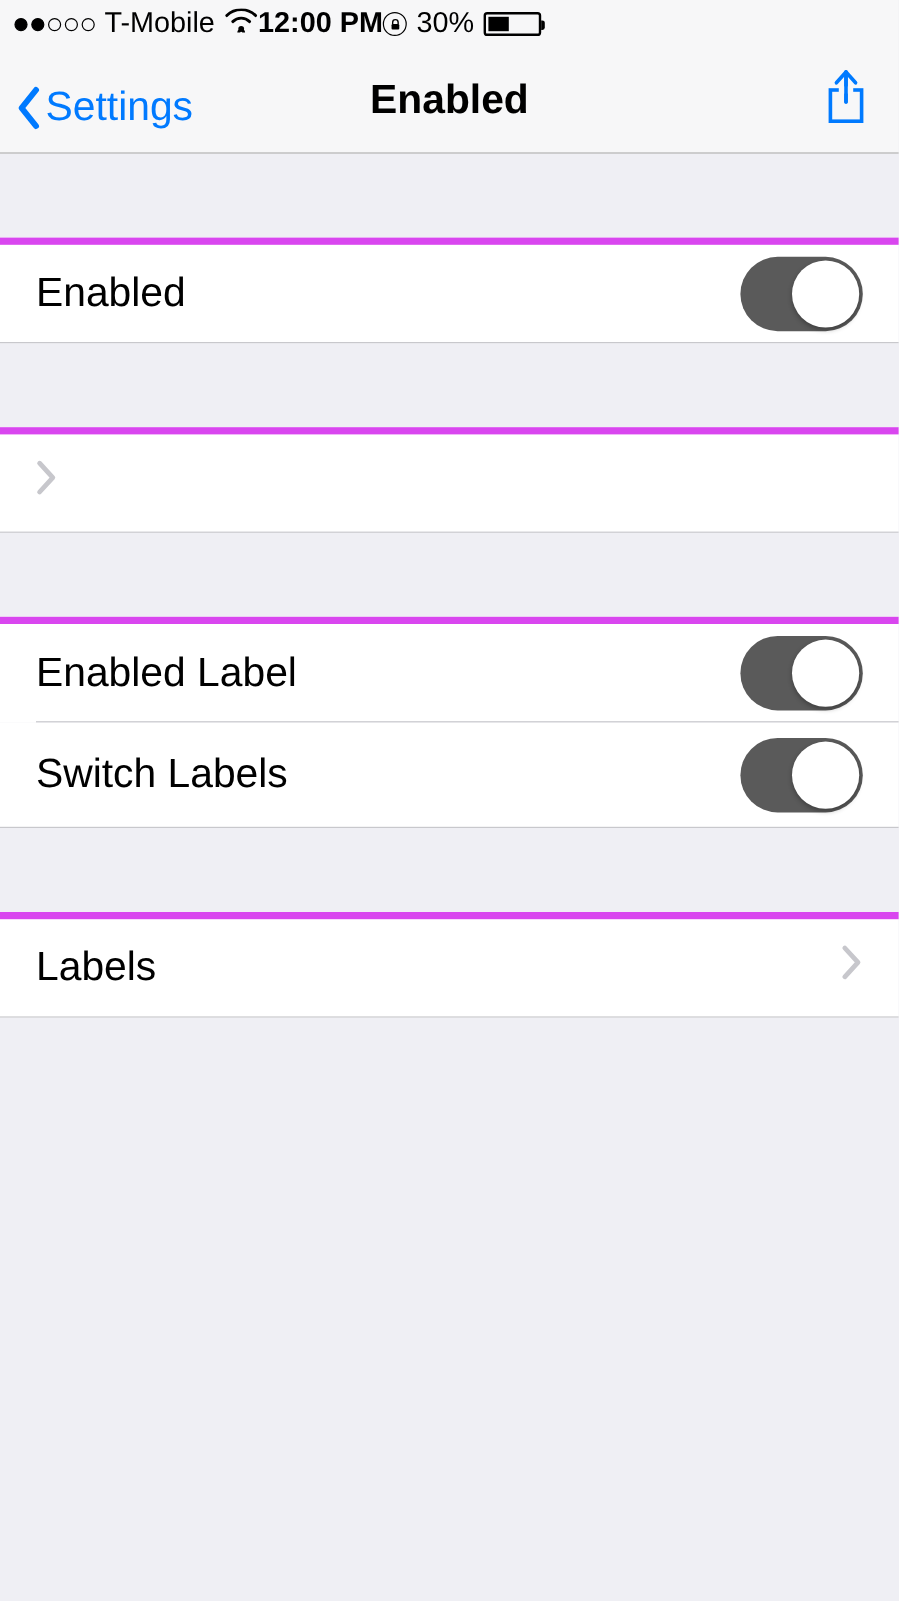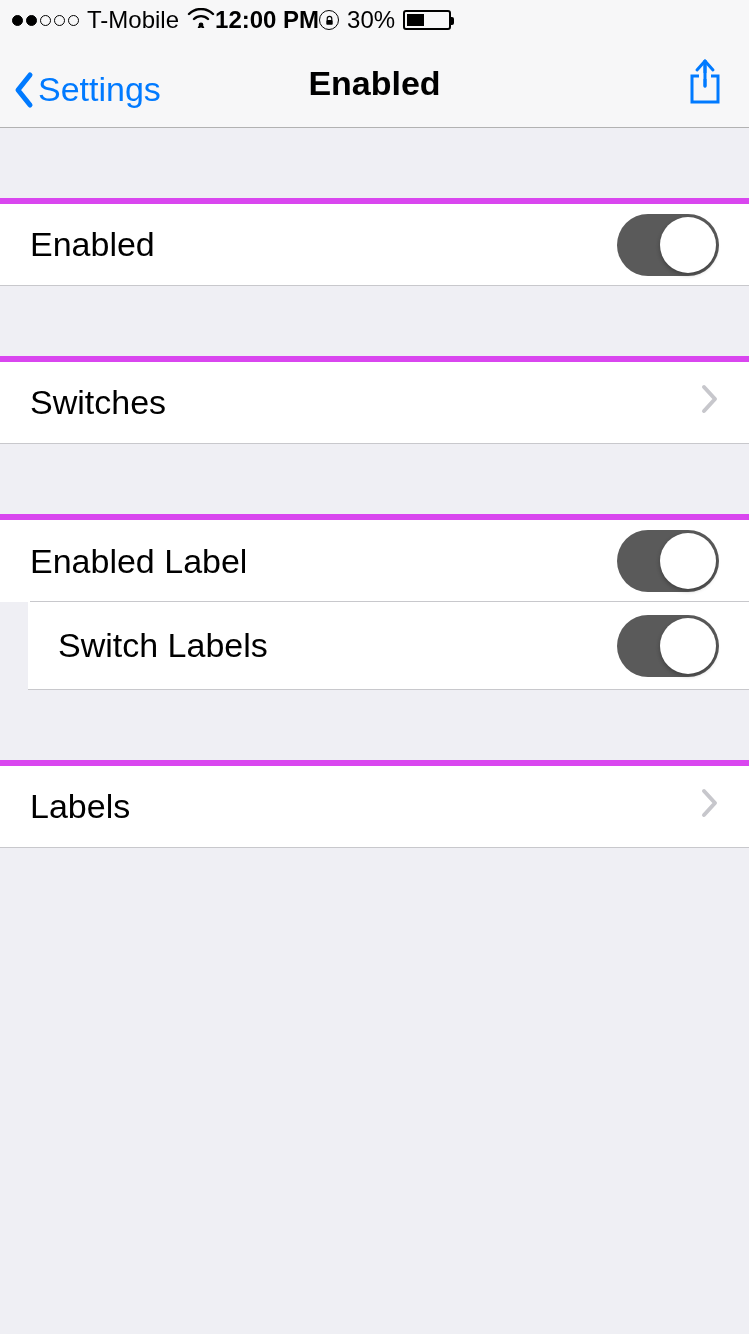--- a/index.html
+++ b/index.html
@@ -81,21 +81,21 @@
   .cell {
     background: #fff;
     height: 88px;
     display: flex;
     align-items: center;
     padding: 0 30px;
     font-size: 34px;
     border-top: 6px solid #d946ef;
     border-bottom: 1px solid #c8c8cc;
   }
-  .cell + .cell { border-top: none; margin-left: 28px; }
+  .cell + .cell { border-top: none; }
   .group .cell:not(:last-child) {
     border-bottom: none;
     position: relative;
   }
   .group .cell:not(:last-child)::after {
     content:"";
     position:absolute;
     left:30px; right:0; bottom:0;
     height:1px; background:#c8c8cc;
   }
@@ -183,21 +183,20 @@
 <div class="group">
   <div class="cell">
     <span class="cell-label">Enabled</span>
     <span class="toggle"></span>
   </div>
 </div>
 
 <div class="section-gap"></div>
 <div class="group">
   <div class="cell">
-    <span class="cell-label">Switches</span>
     <span class="chevron-right">
       <svg width="18" height="30" viewBox="0 0 18 30">
         <polyline points="3,3 14,15 3,27" fill="none" stroke="#c7c7cc" stroke-width="4" stroke-linecap="round" stroke-linejoin="round"></polyline>
       </svg>
     </span>
   </div>
 </div>
 
 <div class="section-gap"></div>
 <div class="group">

